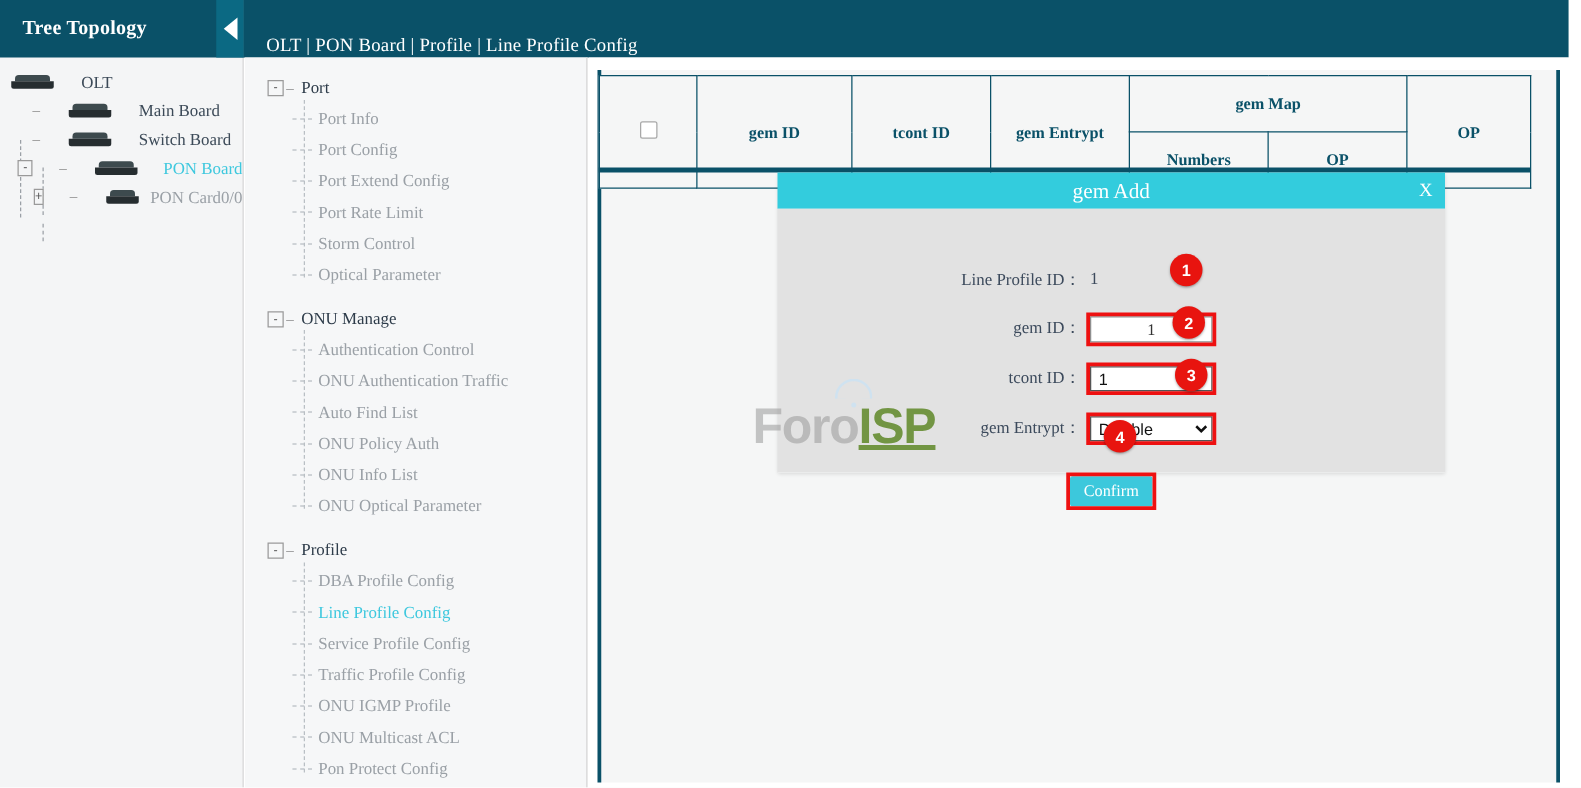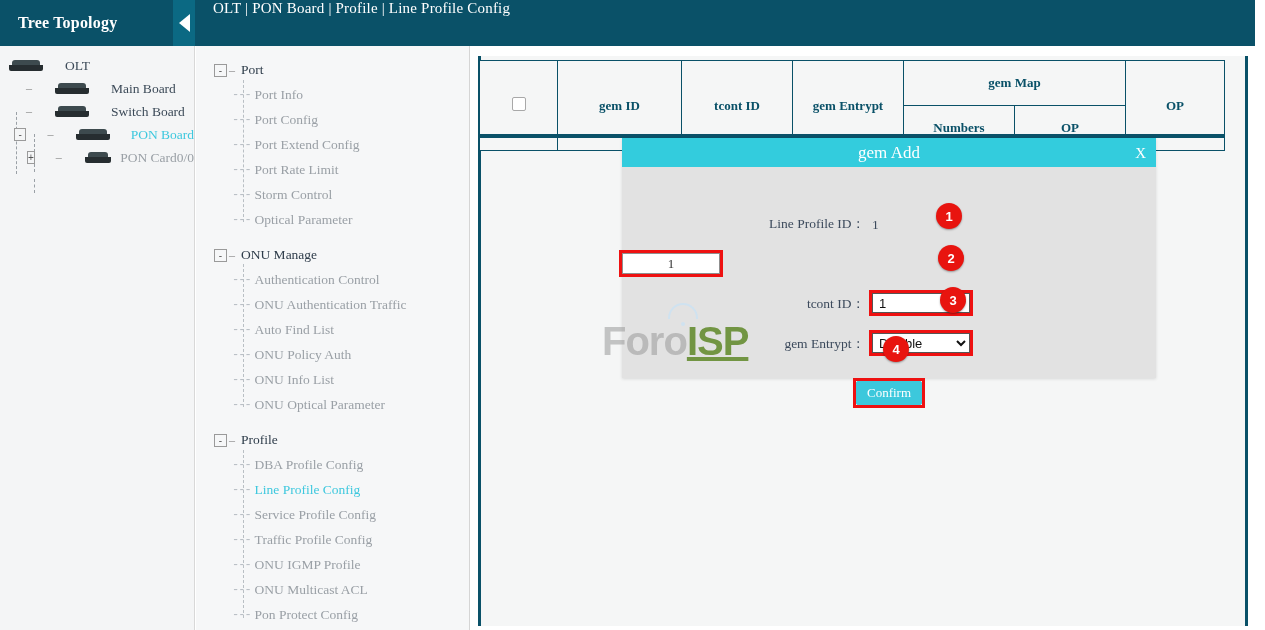--- a/index.html
+++ b/index.html
@@ -83,21 +83,21 @@
   .tl-gray { color: #9aa0a6; }
   .tree-vline {
     position: absolute; width: 0; border-left: 1px dashed #9aa0a6;
   }
 
   
   .topbar {
     position: absolute; left: 195px; top: 0;
     width: 1060px; height: 46px;
     background: #0a5168;
-    display: flex; align-items: flex-start;
+    display: flex; align-items: flex-end;
   }
   .breadcrumb {
     color: #ffffff; font-size: 15px; padding-left: 18px; letter-spacing: .2px;
   }
   .topbar-right-strip {
     position: absolute; left: 1255px; top: 0;
     width: 10px; height: 46px; background: #ffffff;
   }
 
   
@@ -212,21 +212,21 @@
     position: absolute; left: 66px; top: -16px;
     width: 30px; height: 16px;
     border: 2.5px solid #cfe2f0; border-bottom: none;
     border-radius: 18px 18px 0 0;
   }
   .wm-dot {
     position: absolute; left: 79px; top: 3px;
     width: 4px; height: 4px; background: #cfe2f0; border-radius: 50%;
   }
   .form-row {
-    position: absolute; display: flex; align-items: flex-end;
+    position: absolute; display: flex; align-items: flex-start;
     left: 0; width: 534px;
   }
   .form-label {
     width: 250px; text-align: right;
     color: #3c4a5c; font-size: 13.5px; padding-right: 7px;
   }
   .static-val { color: #3c4a5c; font-size: 13.5px; }
   .field-box { position: relative; }
   .hl { outline: 3px solid #ee1111; outline-offset: 0; }
   input.txt {
@@ -481,20 +481,21 @@
         <span class="wm-arc"></span>
         <span class="wm-dot"></span>
       </div>
 
       <div class="form-row" style="top:48px;">
         <span class="form-label">Line Profile ID：</span>
         <span class="static-val">1</span>
       </div>
 
       <div class="form-row" style="top:86px;">
+        <span class="form-label">gem ID：</span>
         <span class="field-box hl">
           <input class="txt" type="text" value="1" style="">
         </span>
       </div>
 
       <div class="form-row" style="top:126px;">
         <span class="form-label">tcont ID：</span>
         <span class="field-box hl">
           <select class="sel">
             <option>1</option>

